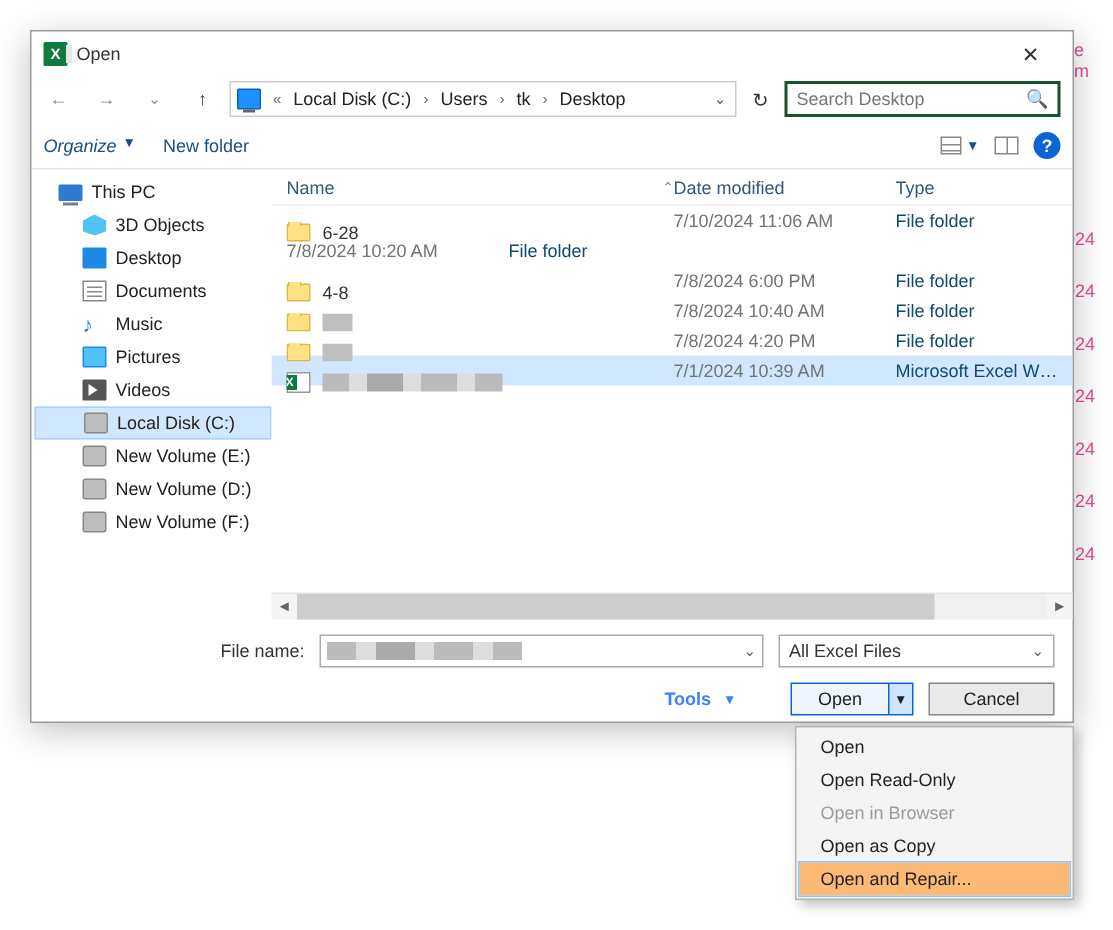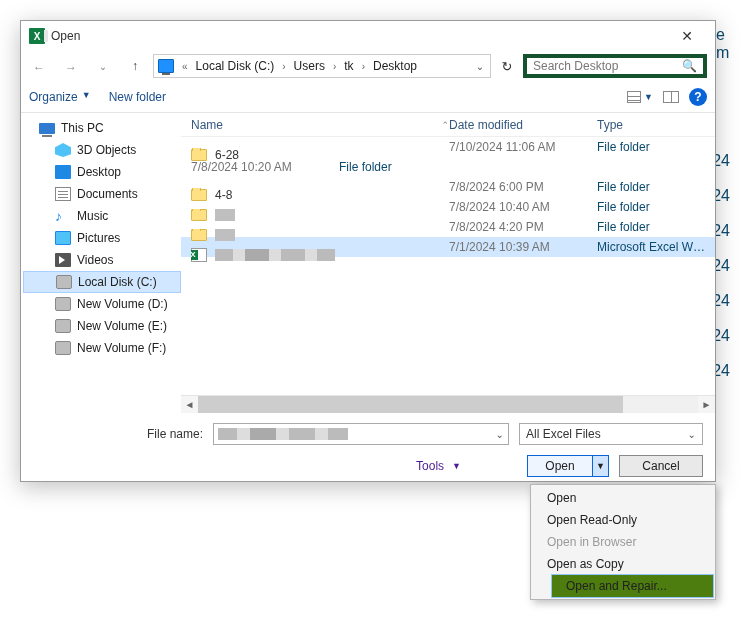--- a/index.html
+++ b/index.html
@@ -1,42 +1,42 @@
 <!DOCTYPE html>
 <html><head>
 <meta charset="utf-8">
 <style>
   * { box-sizing: border-box; font-family: "Segoe UI", Tahoma, sans-serif; }
   body { margin: 0; background: #fff; width: 742px; height: 620px; position: relative; overflow: hidden; font-size: 12px; color: #222; }
   .page-bg { position: absolute; inset: 0; background: #fff; }
   .page-right { position: absolute; right: 0; top: 0; bottom: 0; width: 26px; }
-  .page-right .yr { position: absolute; right: 12px; color: #0c4a6e; font-size: 16px; }
+  .page-right .yr { position: absolute; right: 12px; color: #ec4899; font-size: 12px; }
 
   .dialog { position: absolute; left: 20px; top: 20px; width: 696px; height: 462px; background: #fff; border: 1px solid #9a9a9a; box-shadow: 0 5px 22px rgba(0,0,0,0.25); }
   .titlebar { height: 30px; display: flex; align-items: center; padding: 0 8px; }
   .excel-ico { width: 16px; height: 16px; display: inline-flex; align-items:center; justify-content:center; background:#107c41; color:#fff; font-weight:bold; font-size:10px; border-radius:1px; margin-right:6px; position:relative;}
   .excel-ico::after { content:""; position:absolute; right:-3px; top:2px; width:4px; height:12px; background:#e6e6e6;}
   .title-text { font-size: 12px; color: #333; }
   .titlebar .close { margin-left: auto; width: 40px; height: 28px; display:flex; align-items:center; justify-content:center; font-size:14px; color:#333; }
 
   .addrbar { height: 30px; display: flex; align-items: center; gap: 4px; padding: 0 8px 0 4px; }
   .naviconbtn { width: 28px; height: 26px; display:flex; align-items:center; justify-content:center; color:#888; }
   .naviconbtn.active { color:#333; }
   .addrbox { flex: 1; height: 24px; border: 1px solid #ccc; display: flex; align-items: center; padding: 0 2px 0 4px; gap: 4px; background:#fff; }
   .pc-ico { width:16px; height:14px; background:#1e90ff; border:1px solid #0a64b8; border-radius:1px; position:relative; margin-right:2px; }
   .pc-ico::after { content:""; position:absolute; left:3px; right:3px; bottom:-3px; height:2px; background:#666;}
   .crumb { color:#222; padding:0 2px; }
   .crumb-sep { color:#666; font-size:10px; padding:0 2px;}
   .addr-drop { margin-left:auto; width:16px; text-align:center; color:#555; font-size:10px;}
   .refresh { width:24px; height:24px; display:flex; align-items:center; justify-content:center; border:1px solid transparent; color:#333; font-size:13px;}
-  .searchbox { width: 184px; height: 24px; border: 4px solid #14532d; display:flex; align-items:center; padding:0 6px; color:#777; gap:6px; }
+  .searchbox { width: 184px; height: 24px; border: 2px solid #14532d; display:flex; align-items:center; padding:0 6px; color:#777; gap:6px; }
   .searchbox .mag { margin-left:auto; color:#555; font-size:12px;}
 
   .toolbar { height: 32px; display:flex; align-items:center; padding:0 8px; gap:18px; border-bottom:1px solid #e5e5e5;}
-  .org { color:#1a4e8a; display:flex; align-items:flex-start; gap:4px;}
+  .org { color:#1a4e8a; display:flex; align-items:flex-start; gap:4px;font-style:italic;}
   .org .caret { font-size:9px; color:#1a4e8a;}
   .newf { color:#1a4e8a; }
   .tool-right { margin-left:auto; display:flex; align-items:center; gap:10px;}
   .viewbtn { display:flex; align-items:center; gap:3px; color:#333; }
   .viewbtn .sq { width:14px; height:12px; border:1px solid #888; position:relative;}
   .viewbtn .sq::before { content:""; position:absolute; left:0; right:0; top:4px; border-top:1px solid #888;}
   .viewbtn .sq::after { content:""; position:absolute; left:0; right:0; top:8px; border-top:1px solid #888;}
   .prevbtn .pp { width:16px; height:12px; border:1px solid #888; position:relative;}
   .prevbtn .pp::after { content:""; position:absolute; top:0; bottom:0; left:50%; border-left:1px solid #888;}
   .help { width:18px; height:18px; border-radius:50%; background:#0a64d8; color:#fff; display:flex; align-items:center; justify-content:center; font-size:12px; font-weight:bold;}
@@ -82,29 +82,29 @@
   .hscroll .track { flex:1; height:17px; background:#f0f0f0; position:relative;}
   .hscroll .thumb { position:absolute; left:0; top:0; bottom:0; width:85%; background:#cdcdcd;}
 
   .fnrow { display:flex; align-items:center; gap:10px; padding:10px 12px 6px 12px;}
   .fnlabel { width:170px; text-align:right; color:#333;}
   .fninput { flex:1; height:22px; border:1px solid #aaa; display:flex; align-items:center; padding:0 4px; gap:4px;}
   .fninput .dd { margin-left:auto; font-size:10px; color:#555;}
   .ftype { width:184px; height:22px; border:1px solid #aaa; display:flex; align-items:center; padding:0 6px; color:#333;}
   .ftype .dd { margin-left:auto; font-size:10px; color:#555;}
   .btnrow { display:flex; align-items:center; gap:10px; padding:4px 12px 12px 12px;}
-  .toolslbl { margin-left:auto; margin-right:56px; color:#4c1d95; display:flex; align-items:center; gap:8px;}
+  .toolslbl { margin-left:auto; margin-right:26px; color:#3b82f6; display:flex; align-items:center; gap:8px;font-weight:bold;}
   .btn { height:22px; border:1px solid #888; background:#e9e9e9; display:flex; align-items:center; justify-content:center; padding:0 16px; color:#222;}
   .splitbtn { display:flex; height:22px; border:1px solid #0a64d8;}
   .splitbtn .main { width:64px; display:flex; align-items:center; justify-content:center; background:#eef5ff;}
   .splitbtn .drop { width:16px; border-left:1px solid #0a64d8; background:#cfe4ff; display:flex; align-items:center; justify-content:center; font-size:9px; color:#222;}
 
   .menu { position:absolute; left:530px; top:484px; width:186px; background:#f4f4f4; border:1px solid #b5b5b5; box-shadow:3px 3px 8px rgba(0,0,0,0.25); padding:2px;}
   .menuitem { height:22px; display:flex; align-items:center; padding:0 14px; color:#222;}
-  .menuitem.hl { background:#4d7c0f; outline:1px solid #8ec5ff;margin-left:19px;}
+  .menuitem.hl { background:#fdba74; outline:1px solid #8ec5ff;}
   .menuitem.dis { color:#9a9a9a;}
 </style>
 </head>
 <body>
 
 <div class="page-bg"></div>
 <div class="page-right">
   <span class="yr" style="top:26px">e m</span>
   <span class="yr" style="top:152px">2024</span>
   <span class="yr" style="top:187px">2024</span>
@@ -199,25 +199,25 @@
       <div class="navitem l2">
           <span class="ico ico-vid"></span>
           <span>Videos</span>
         </div>
       <div class="navitem l2 sel">
           <span class="ico ico-disk"></span>
           <span>Local Disk (C:)</span>
         </div>
       <div class="navitem l2">
           <span class="ico ico-disk"></span>
+          <span>New Volume (E:)</span>
+        </div>
+      <div class="navitem l2">
+          <span class="ico ico-disk"></span>
           <span>New Volume (D:)</span>
-        </div>
-      <div class="navitem l2">
-          <span class="ico ico-disk"></span>
-          <span>New Volume (E:)</span>
         </div>
       <div class="navitem l2">
           <span class="ico ico-disk"></span>
           <span>New Volume (F:)</span>
         </div>
     </div>
 
     <div class="filepane">
       <div class="colhdr">
         <div class="col-name">

